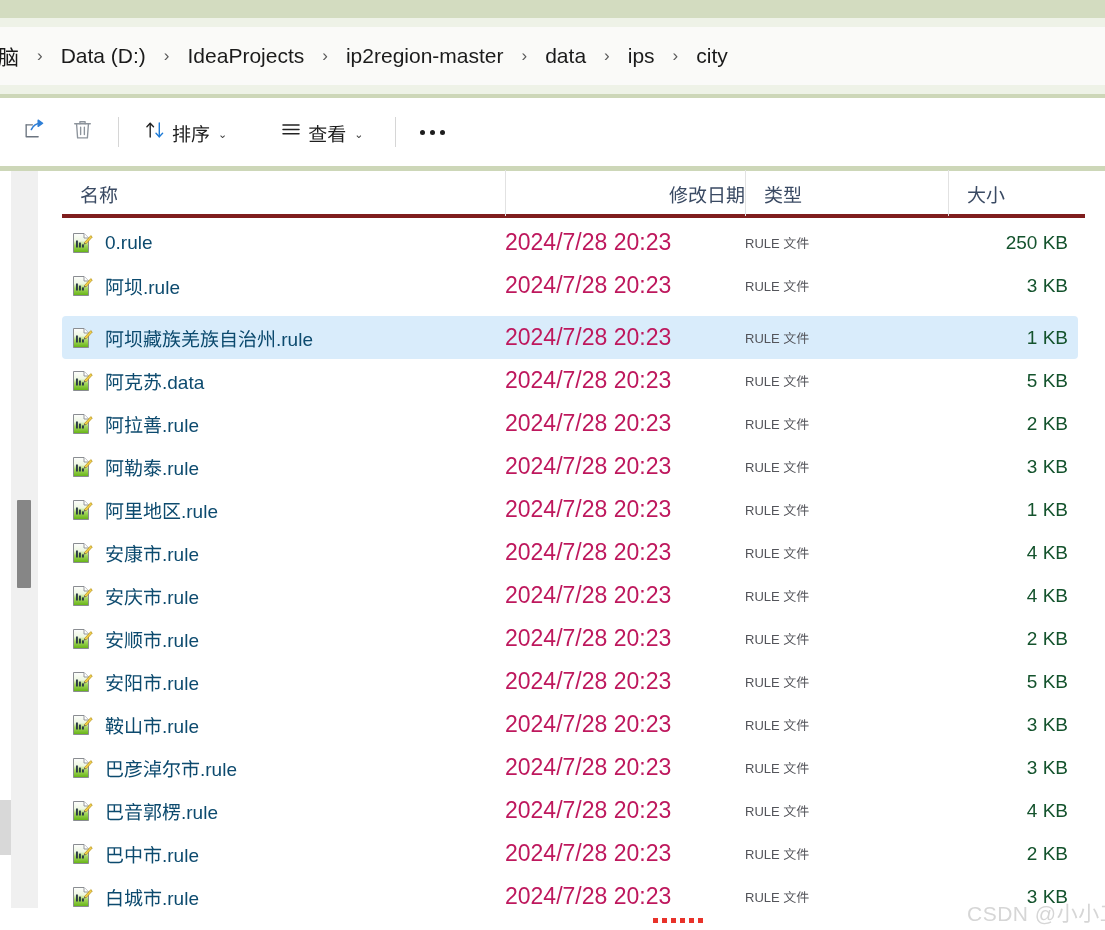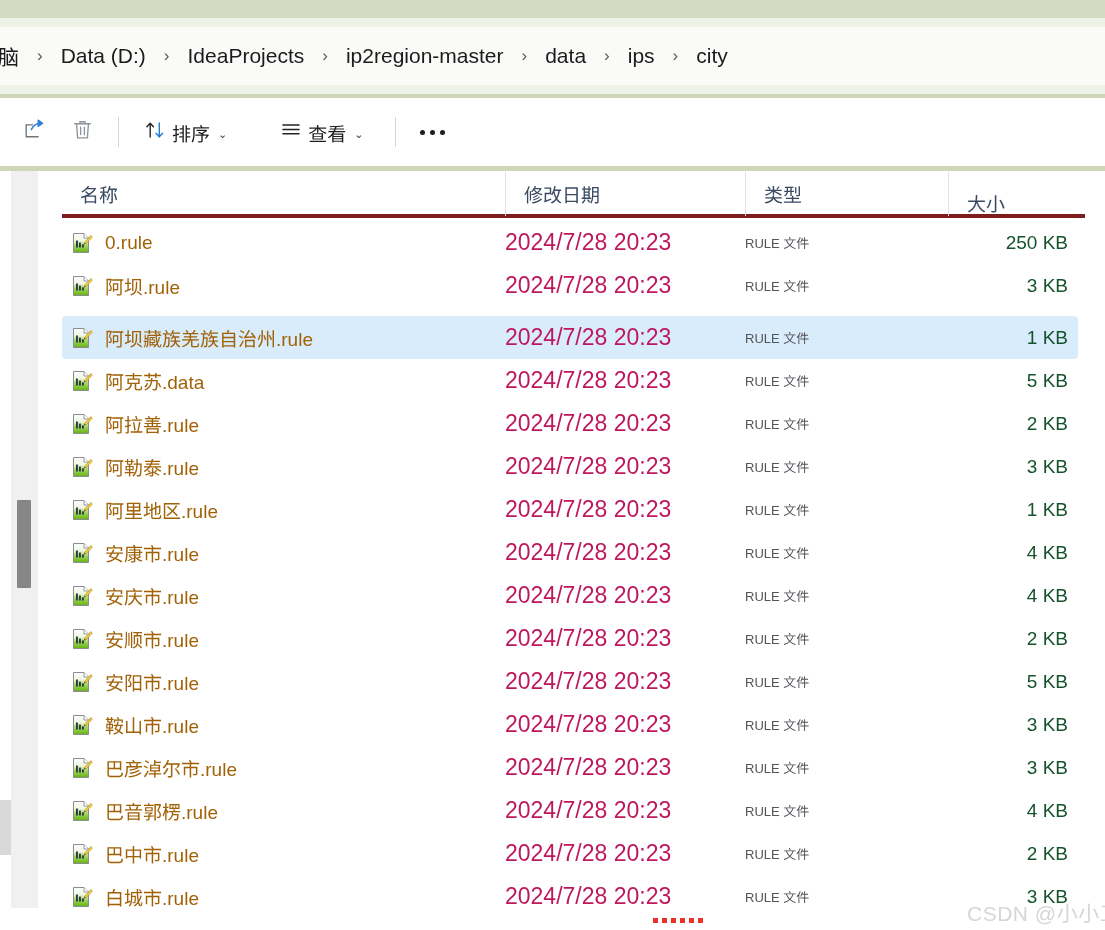--- a/index.html
+++ b/index.html
@@ -82,41 +82,41 @@
     position: absolute; left: 0; top: 166px; width: 1105px; height: 5px;
     background: #cdd7b8;
   }
   .col {
     height: 46px; display: flex; align-items: center;
     font-size: 19px; color: #3a4a63; position: relative;
     padding-left: 18px; cursor: default;
   }
   .col + .col { border-left: 1px solid #e2e2e2; }
   .col-name { width: 443px; }
-  .col-date { width: 240px; }
+  .col-date { width: 240px; justify-content: flex-end; }
   .col-type { width: 203px; }
-  .col-size { width: 137px; align-items: flex-end; }
+  .col-size { width: 137px; }
   .sort-caret {
     position: absolute; left: 228px; top: 173px;
     width: 0; height: 0; border-left: 7px solid transparent;
     border-right: 7px solid transparent; border-bottom: 7px solid #8a8a8a;
   }
 
   
   .filelist {
     position: absolute; left: 62px; top: 221px; width: 1016px;
   }
   .row {
     height: 43px; display: flex; align-items: center; cursor: default;
     border-radius: 4px;
   }
   .row.selected { background: #d9ecfb; margin-top: 9px; }
   .cell-name {
     width: 443px; display: flex; align-items: center; gap: 12px;
-    padding-left: 9px; font-size: 19px; color: #a16207; white-space: nowrap;
+    padding-left: 9px; font-size: 19px; color: #0c4a6e; white-space: nowrap;
   }
   .cell-date {
     width: 240px; font-size: 23px; color: #be185d; white-space: nowrap;
   }
   .cell-type {
     width: 203px; font-size: 13px; color: #53545a; white-space: nowrap;
   }
   .cell-size {
     width: 120px; font-size: 19px; color: #14532d; text-align: right;
     white-space: nowrap;

